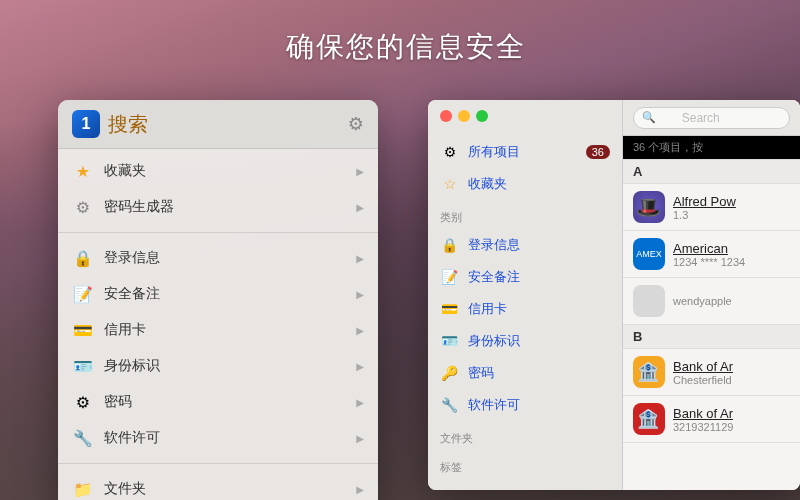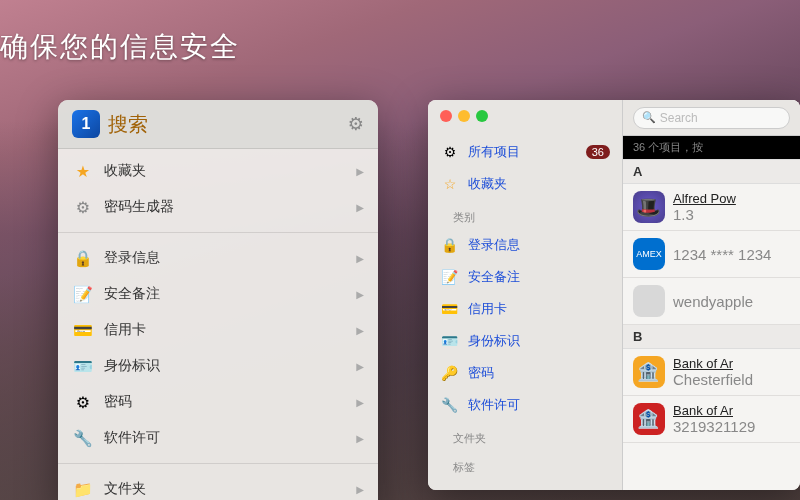--- a/index.html
+++ b/index.html
@@ -41,22 +41,23 @@
         rgba(60, 45, 55, 0.3) 30%,
         rgba(80, 65, 60, 0.5) 60%,
         rgba(90, 75, 65, 0.7) 100%
       );
     }
 
     
     .page-title {
       position: absolute;
       top: 28px;
-      left: 0;
+      left: 12px;
       right: 0;
+      text-align: center;
       color: white;
       font-size: 28px;
       font-weight: 300;
       letter-spacing: 2px;
       text-shadow: 0 1px 3px rgba(0,0,0,0.4);
     }
 
     
     .menu-panel {
       position: absolute;
@@ -223,21 +224,20 @@
       padding: 1px 6px;
       font-size: 11px;
     }
 
     .app-sidebar-section-title {
       font-size: 11px;
       color: #888;
       padding: 10px 12px 4px;
       font-weight: 500;
       text-transform: none;
-      margin-left: 13px;
     }
 
     
     .app-content {
       flex: 1;
       display: flex;
       flex-direction: column;
       background: #f5f4f2;
     }
 
@@ -264,20 +264,21 @@
     }
 
     .search-bar-icon {
       color: #aaa;
       font-size: 11px;
     }
 
     .search-bar-text {
       font-size: 12px;
       color: #bbb;
+      margin-left: 22px;
     }
 
     .app-status-bar {
       padding: 4px 10px;
       font-size: 11px;
       color: #888;
       border-bottom: 1px solid #ddd;
       background: #000000;
     }
 
@@ -325,21 +326,21 @@
       font-size: 13px;
       color: #222;
       font-weight: 500;
       white-space: nowrap;
       overflow: hidden;
       text-overflow: ellipsis;
       text-decoration: underline;
     }
 
     .list-item-subtitle {
-      font-size: 15px;
+      font-size: 11px;
       color: #888;
       white-space: nowrap;
       overflow: hidden;
       text-overflow: ellipsis;
     }
 
     .alfred-icon {
       background: radial-gradient(circle, #6a5acd, #483d8b);
     }
 
@@ -505,20 +506,21 @@
         <div class="list-item-icon alfred-icon" style="font-size:20px;">🎩</div>
         <div class="list-item-info">
           <div class="list-item-title">Alfred Pow</div>
           <div class="list-item-subtitle">1.3</div>
         </div>
       </div>
 
       <div class="list-item">
         <div class="list-item-icon" style="background:#006fcf; color:white; font-size:9px; font-weight:normal; letter-spacing:0;">AMEX</div>
         <div class="list-item-info">
+          <div class="list-item-title">American</div>
           <div class="list-item-subtitle">1234 **** 1234</div>
         </div>
       </div>
 
       <div class="list-item">
         <div class="list-item-icon apple-icon" style="background:#d8d8d8; font-size:20px;"></div>
         <div class="list-item-info">
           <div class="list-item-subtitle">wendyapple</div>
         </div>
       </div>

